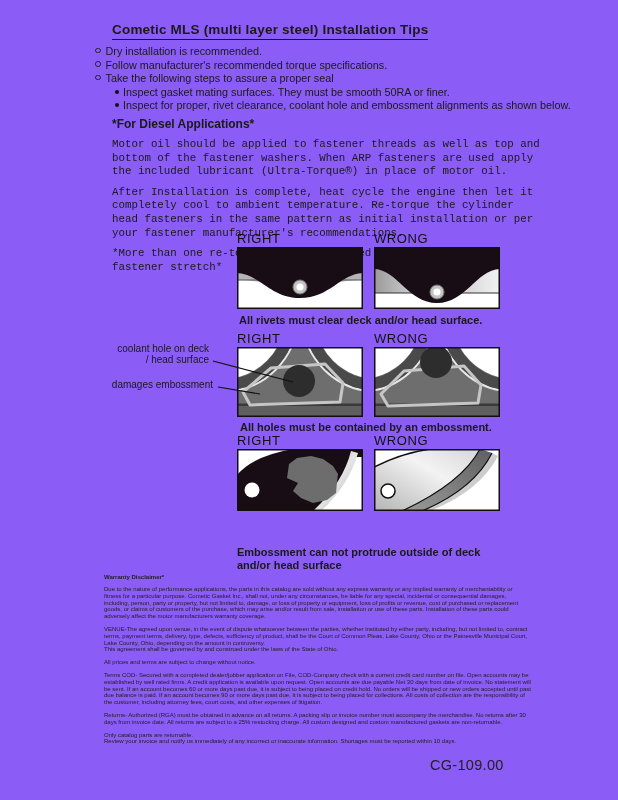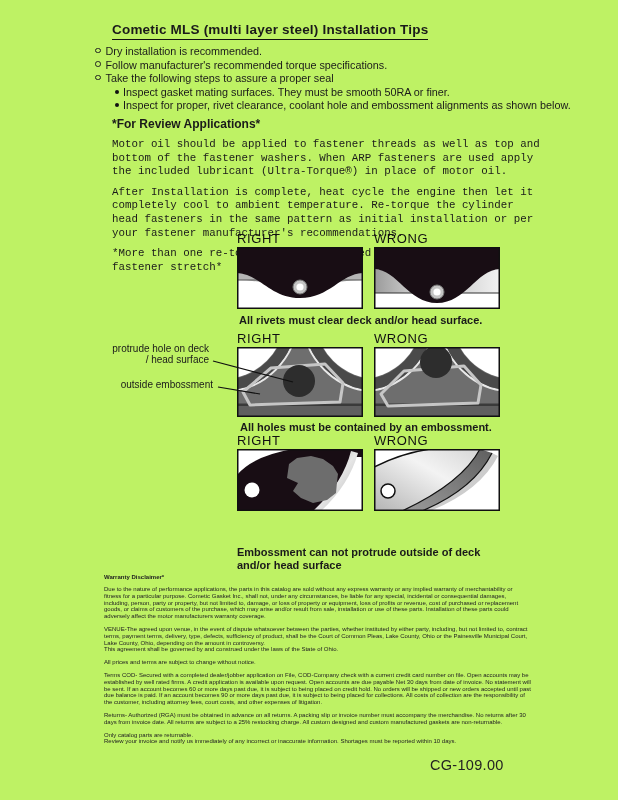--- a/index.html
+++ b/index.html
@@ -1,17 +1,17 @@
 <!DOCTYPE html>
 <html><head>
 <meta charset="utf-8">
 <style>
   html,body { margin:0; padding:0; background:#e9e9e9; }
   .page {
-    position:relative; width:618px; height:800px; background:#bef264;
+    position:relative; width:618px; height:800px; background:#8b5cf6;
     margin:0 auto; overflow:hidden;
     font-family:"Liberation Sans","DejaVu Sans",sans-serif;
     color:#1a1a1a;
   }
   
   .title {
     position:absolute; left:112px; top:22px;
     font-size:13.5px; font-weight:bold; letter-spacing:0.2px;
     border-bottom:1.5px solid #111; padding-bottom:2px;
     display:inline-block;
@@ -76,21 +76,21 @@
 
   <ul class="tips">
     <li><span class="b-ring"></span><span>Dry installation is recommended.</span></li>
     <li><span class="b-ring"></span><span>Follow manufacturer's recommended torque specifications.</span></li>
     <li><span class="b-ring"></span><span>Take the following steps to assure a proper seal</span></li>
     <li class="sub"><span class="b-dot"></span><span>Inspect gasket mating surfaces.  They must be smooth 50RA or finer.</span></li>
     <li class="sub"><span class="b-dot"></span><span>Inspect for proper, rivet clearance, coolant hole and embossment alignments as shown below.</span></li>
   </ul>
 
   <div class="diesel">
-    <h2>*For Review Applications*</h2>
+    <h2>*For Diesel Applications*</h2>
     <p>Motor oil should be applied to fastener threads as well as top and bottom of the fastener washers. When ARP fasteners are used apply the included lubricant (Ultra-Torque®) in place of motor oil.</p>
     <p>After Installation is complete, heat cycle the engine then let it completely cool to ambient temperature. Re-torque the cylinder head fasteners in the same pattern as initial installation or per your fastener manufacturer's recommendations.</p>
     <p>*More than one re-torque may be required to achieve proper fastener stretch*</p>
   </div>
 
   <div class="figrow" style="top:231px; height:100px;">
     <div class="rw-label right">RIGHT</div>
     <div class="rw-label wrong">WRONG</div>
 
     <div class="figbox right">
@@ -166,22 +166,22 @@
         <circle cx="140" cy="-30" r="62" fill="#ffffff"></circle>
         <path d="M30,24 L90,19 L107,38 L104,56 L14,59 L7,47 Z" fill="none" stroke="#c6c6c6" stroke-width="3" stroke-linejoin="round"></path>
         <circle cx="62" cy="15" r="16" fill="#2d2d2d"></circle>
         <rect x="0.75" y="0.75" width="124.5" height="68.5" fill="none" stroke="#101010" stroke-width="1.5"></rect>
       </svg>
     </div>
 
     <div class="caption" style="left:3px; top:90px;">All holes must be contained by an embossment.</div>
   </div>
 
-  <div class="side-label" id="coolant-label">protrude hole on deck / head surface</div>
-  <div class="side-label" id="embossment-label">outside embossment</div>
+  <div class="side-label" id="coolant-label">coolant hole on deck / head surface</div>
+  <div class="side-label" id="embossment-label">damages embossment</div>
   <svg id="leader-lines" width="190" height="62" viewBox="0 0 190 62">
     <line x1="103" y1="21" x2="183" y2="42" stroke="#101010" stroke-width="1.2"></line>
     <line x1="108" y1="47" x2="150" y2="54" stroke="#101010" stroke-width="1.2"></line>
   </svg>
 
   <div class="figrow" style="top:433px; height:112px;">
     <div class="rw-label right">RIGHT</div>
     <div class="rw-label wrong">WRONG</div>
 
     <div class="figbox right">

